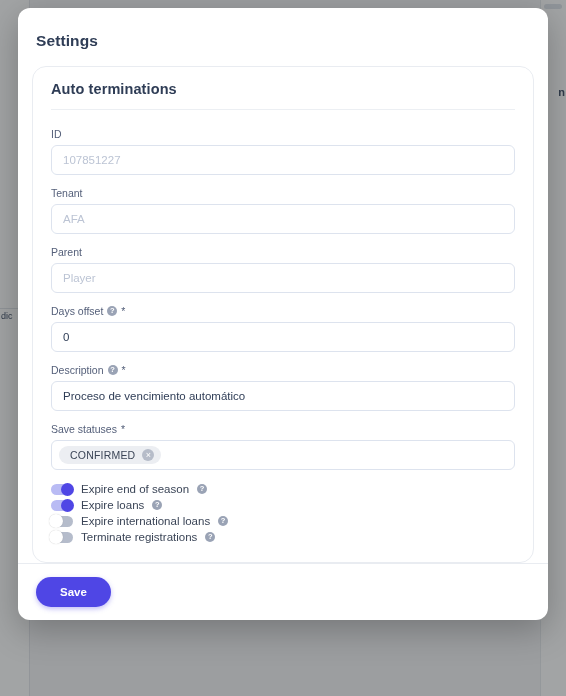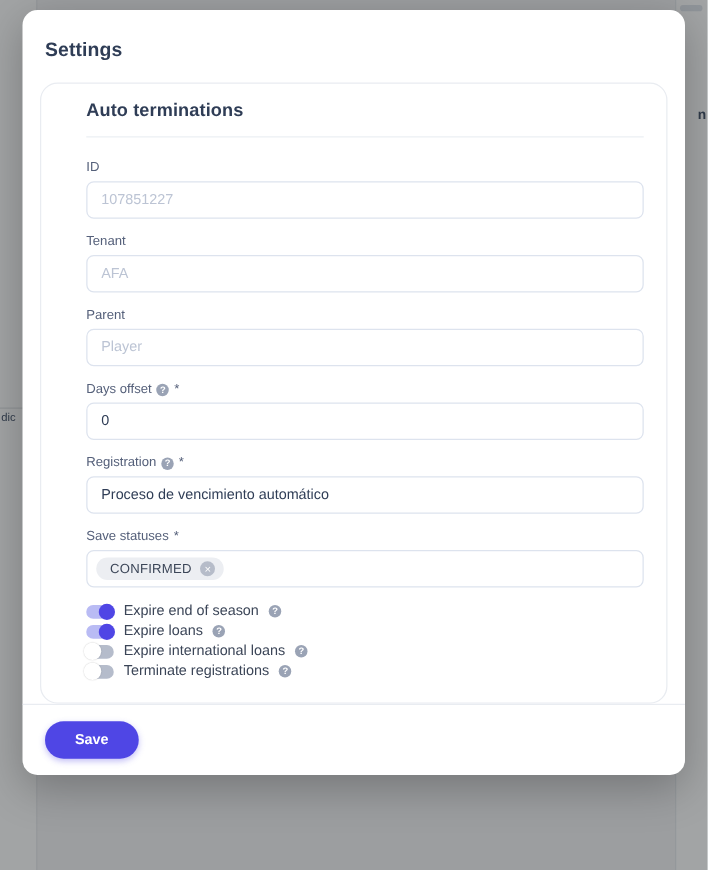--- a/index.html
+++ b/index.html
@@ -116,21 +116,21 @@
 
   .modal-body {
     flex: 1;
     padding: 16px 14px 0 14px;
     overflow: hidden;
   }
 
   .card {
     border: 1px solid #e9ecf1;
     border-radius: 14px;
-    padding: 14px 18px 16px 36px;
+    padding: 14px 18px 16px 18px;
     height: 100%;
   }
   .card-title {
     font-size: 14.5px;
     font-weight: bold;
     color: #2f3d56;
     padding-bottom: 12px;
     border-bottom: 1px solid #eceff3;
     margin-bottom: 18px;
     letter-spacing: 0.1px;
@@ -176,21 +176,21 @@
     color: #3b4557;
   }
 
   
   .field { margin-bottom: 12px; }
   .field-label {
     font-size: 10.5px;
     color: #55607a;
     margin-bottom: 5px;
     display: flex;
-    align-items: flex-end;
+    align-items: center;
     gap: 4px;
   }
   .help-icon {
     display: inline-block;
     width: 10px; height: 10px;
     border-radius: 50%;
     background: #9aa3b5;
     color: #ffffff;
     font-size: 7.5px;
     font-weight: bold;
@@ -278,21 +278,21 @@
 </style>
 </head>
 <body>
 
 <div class="bg-page">
   <div class="bg-left-col"></div>
   <div class="bg-right-col">
     <div class="bg-right-chip"></div>
     <div class="bg-right-text">n</div>
   </div>
-<div class="bg-row" style="top: 326px;">dic</div>
+<div class="bg-row" style="top: 308px;">dic</div>
     <div class="bg-row" style="top: 356px; margin-left: 23px;">22</div>
   </div>
 
 <div class="overlay"></div>
 
 <div class="modal">
 
   <div class="modal-title">Settings</div>
 
 
@@ -327,21 +327,21 @@
         <div class="field-label">
           <span>Days offset</span>
           <span class="help-icon">?</span>
           <span class="req">*</span>
         </div>
         <input class="input" value="0" style="">
       </div>
 
       <div class="field">
         <div class="field-label">
-          <span>Registration</span>
+          <span>Description</span>
           <span class="help-icon">?</span>
           <span class="req">*</span>
         </div>
         <input class="input" value="Proceso de vencimiento automático" style="">
       </div>
 
       <div class="field">
         <div class="field-label">
           <span>Save statuses</span>
           <span class="req">*</span>

